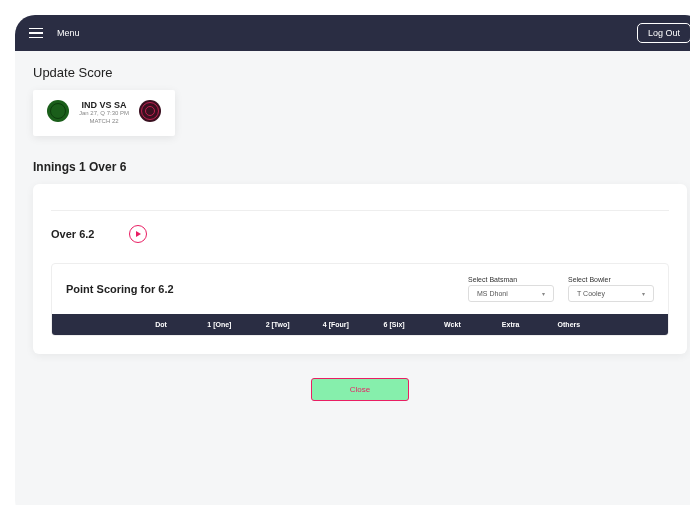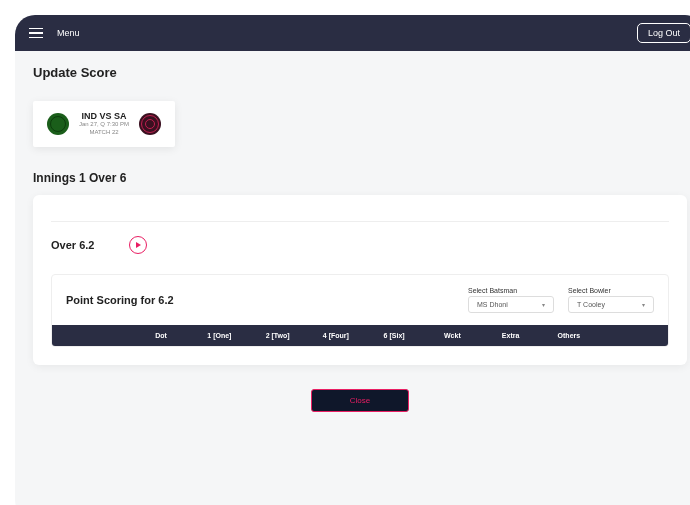--- a/index.html
+++ b/index.html
@@ -5,22 +5,22 @@
 *{box-sizing:border-box;margin:0;padding:0;font-family:-apple-system,BlinkMacSystemFont,'Segoe UI',Arial,sans-serif}
 body{background:#fff;padding:15px}
 .frame{background:#f5f6f7;border-radius:20px;width:690px;height:505px;padding:0;overflow:hidden;position:relative}
 .topbar{background:#2a2d43;height:36px;display:flex;align-items:center;padding:0 14px;justify-content:space-between}
 .topbar-left{display:flex;align-items:flex-end;gap:14px}
 .hamburger{display:flex;flex-direction:column;gap:3px;cursor:pointer}
 .hamburger span{width:14px;height:1.5px;background:#fff}
 .menu-label{color:#fff;font-size:9px}
 .logout-btn{border:1px solid #fff;color:#fff;background:transparent;border-radius:5px;padding:4px 10px;font-size:9px;cursor:pointer}
 .content{padding:14px 18px}
-.page-title{font-size:13px;font-weight:700;color:#222;margin-bottom:21px}
-.match-card{background:#fff;border-radius:2px;box-shadow:0 2px 8px rgba(0,0,0,0.08);padding:10px 14px;display:inline-flex;align-items:center;gap:10px}
+.page-title{font-size:13px;font-weight:400;color:#222;margin-bottom:10px}
+.match-card{background:#fff;border-radius:2px;box-shadow:0 2px 8px rgba(0,0,0,0.08);padding:10px 14px;display:inline-flex;align-items:flex-start;gap:10px}
 .team-icon{width:22px;height:22px;border-radius:50%}
 .team-icon.t1{background:#1a5e1a;position:relative}
 .team-icon.t1::before{content:'';position:absolute;inset:3px;border:1px solid #0d3d0d;border-radius:50%}
 .team-icon.t2{background:#3a1020;position:relative}
 .team-icon.t2::before{content:'';position:absolute;inset:2px;border:1px solid #c02050;border-radius:50%}
 .team-icon.t2::after{content:'';position:absolute;inset:6px;border:1px solid #c02050;border-radius:50%}
 .match-info{text-align:center}
 .match-title{font-size:9px;font-weight:700;color:#222}
 .match-sub{font-size:6px;color:#888;line-height:1.3}
 .section-title{font-size:12px;font-weight:700;color:#222;margin:24px 0 10px}
@@ -43,21 +43,21 @@
 .sel-label{font-size:7px;color:#333}
 .sel-dd{border:1px solid #ddd;border-radius:3px;padding:4px 8px;font-size:7px;color:#555;width:86px;display:flex;justify-content:space-between;align-items:center}
 .table-header{background:#2a2d43;display:grid;grid-template-columns:70px repeat(8,1fr) 60px;padding:7px 10px}
 .th{color:#fff;font-size:7px;font-weight:600;text-align:center}
 .th.first{text-align:left}
 .points-row{display:grid;grid-template-columns:70px repeat(8,1fr) 60px;padding:12px 10px;gap:0;align-items:center}
 .points-label{font-size:10px;font-weight:700;color:#222}
 .pt-box{border:1px solid #ddd;border-radius:3px;padding:4px 0;font-size:8px;text-align:center;color:#555;margin:0 4px}
 .update-btn{border:1px solid #e91e63;color:#e91e63;background:#fff;border-radius:3px;padding:4px 0;font-size:7px;cursor:pointer;margin:0 4px;text-align:center}
 .close-row{text-align:center;margin-top:24px}
-.close-btn{border:1px solid #e91e63;color:#e91e63;background:#0f172a;border-radius:3px;padding:6px 38px;font-size:8px;cursor:pointer}
+.close-btn{border:1px solid #e91e63;color:#e91e63;background:#86efac;border-radius:3px;padding:6px 38px;font-size:8px;cursor:pointer}
 </style>
 </head>
 <body>
 
 <div class="frame">
   <div class="topbar">
     <div class="topbar-left">
       <div class="hamburger">
           <span></span>
           <span></span>

